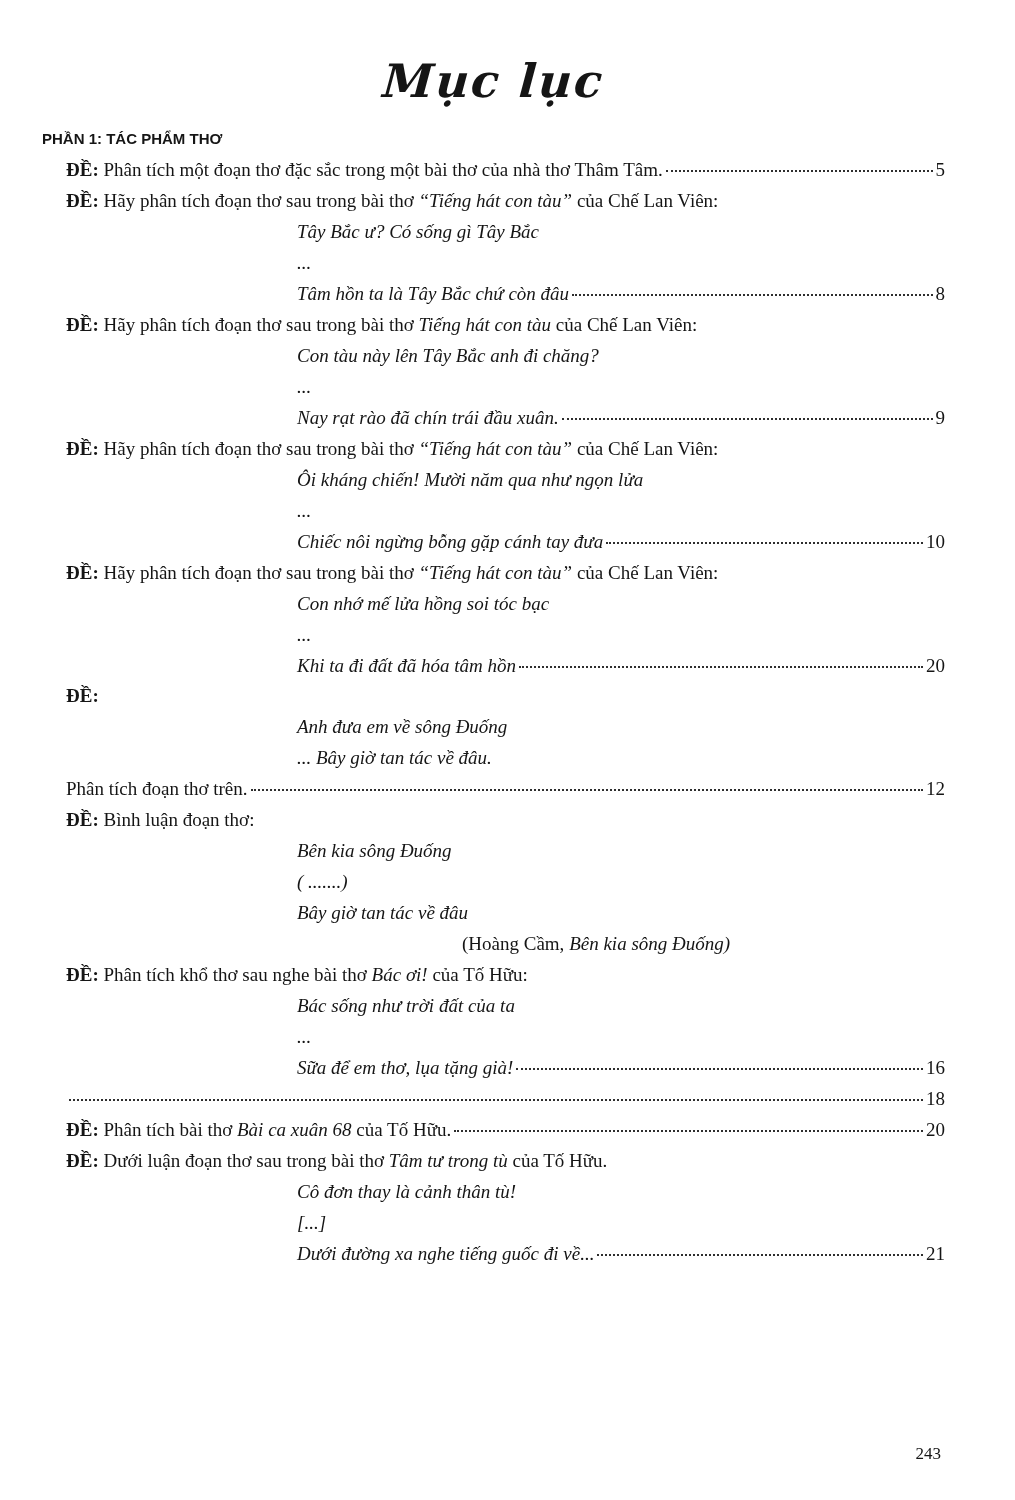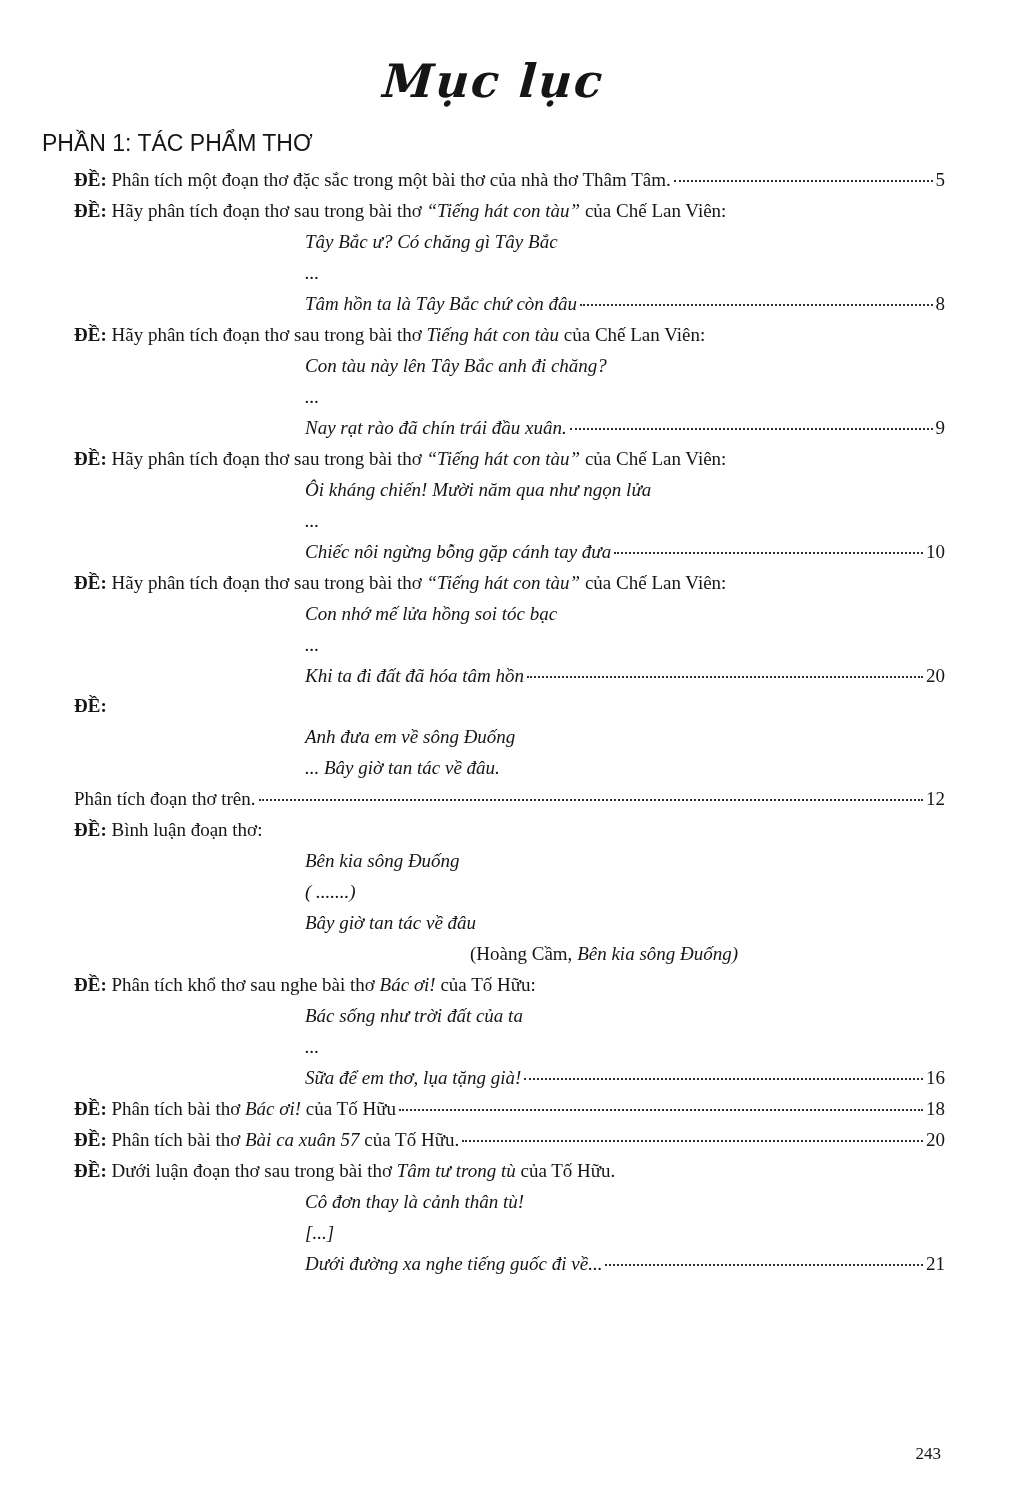--- a/index.html
+++ b/index.html
@@ -22,25 +22,25 @@
     font-family:"DejaVu Serif", serif;
     font-style:italic;
     font-weight:bold;
     font-size:46px;
     letter-spacing:2px;
     margin-bottom:22px;
     transform:skewX(-4deg);
   }
   .section-head {
     font-family:"Liberation Sans", sans-serif;
-    font-weight:normal;
-    font-size:23px;
+    font-weight:bold;
+    font-size:15px;
     margin:17px 0 8px 0;
   }
-  .entries { margin-left:32px; }
+  .entries { margin-left:24px; }
   .line {
     display:flex;
     align-items:baseline;
     line-height:1.63;
   }
   .head { line-height:1.63; }
   .txt  { white-space:normal; }
   b.label, .label { font-weight:bold; }
   i { font-style:italic; }
   .leader {
@@ -83,21 +83,21 @@
     <section>
       <div class="line">
         <span class="txt"><b class="label">ĐỀ:</b> <span>Phân tích một đoạn thơ đặc sắc trong một bài thơ của nhà thơ Thâm Tâm.</span></span>
         <span class="leader"></span>
         <span class="pg">5</span>
       </div>
     </section>
 
     <section>
       <div class="head"><b class="label">ĐỀ:</b> <span>Hãy phân tích đoạn thơ sau trong bài thơ</span> <i>“Tiếng hát con tàu”</i> <span>của Chế Lan Viên:</span></div>
-      <div class="poem">Tây Bắc ư? Có chăng gì Tây Bắc</div>
+      <div class="poem">Tây Bắc ư? Có sống gì Tây Bắc</div>
       <div class="poem">...</div>
       <div class="line poem-ind">
         <i>Tâm hồn ta là Tây Bắc chứ còn đâu</i>
         <span class="leader"></span>
         <span class="pg">8</span>
       </div>
     </section>
 
     <section>
       <div class="head"><b class="label">ĐỀ:</b> <span>Hãy phân tích đoạn thơ sau trong bài thơ</span> <i>Tiếng hát con tàu</i> <span>của Chế Lan Viên:</span></div>
@@ -157,29 +157,28 @@
       <div class="poem">...</div>
       <div class="line poem-ind">
         <i>Sữa để em thơ, lụa tặng già!</i>
         <span class="leader"></span>
         <span class="pg">16</span>
       </div>
     </section>
 
     <section>
       <div class="line">
-        <span class="txt"><b class="label">ĐỀ:</b> <span>Phân tích bài thơ</span> <i>Bác ơi!</i> <span>của Tố Hữu</span></span>
         <span class="leader"></span>
         <span class="pg">18</span>
       </div>
     </section>
 
     <section>
       <div class="line">
-        <span class="txt"><b class="label">ĐỀ:</b> <span>Phân tích bài thơ</span> <i>Bài ca xuân 57</i> <span>của Tố Hữu.</span></span>
+        <span class="txt"><b class="label">ĐỀ:</b> <span>Phân tích bài thơ</span> <i>Bài ca xuân 68</i> <span>của Tố Hữu.</span></span>
         <span class="leader"></span>
         <span class="pg">20</span>
       </div>
     </section>
 
     <section>
       <div class="head"><b class="label">ĐỀ:</b> <span>Dưới luận đoạn thơ sau trong bài thơ</span> <i>Tâm tư trong tù</i> <span>của Tố Hữu.</span></div>
       <div class="poem">Cô đơn thay là cảnh thân tù!</div>
       <div class="poem">[...]</div>
       <div class="line poem-ind">

